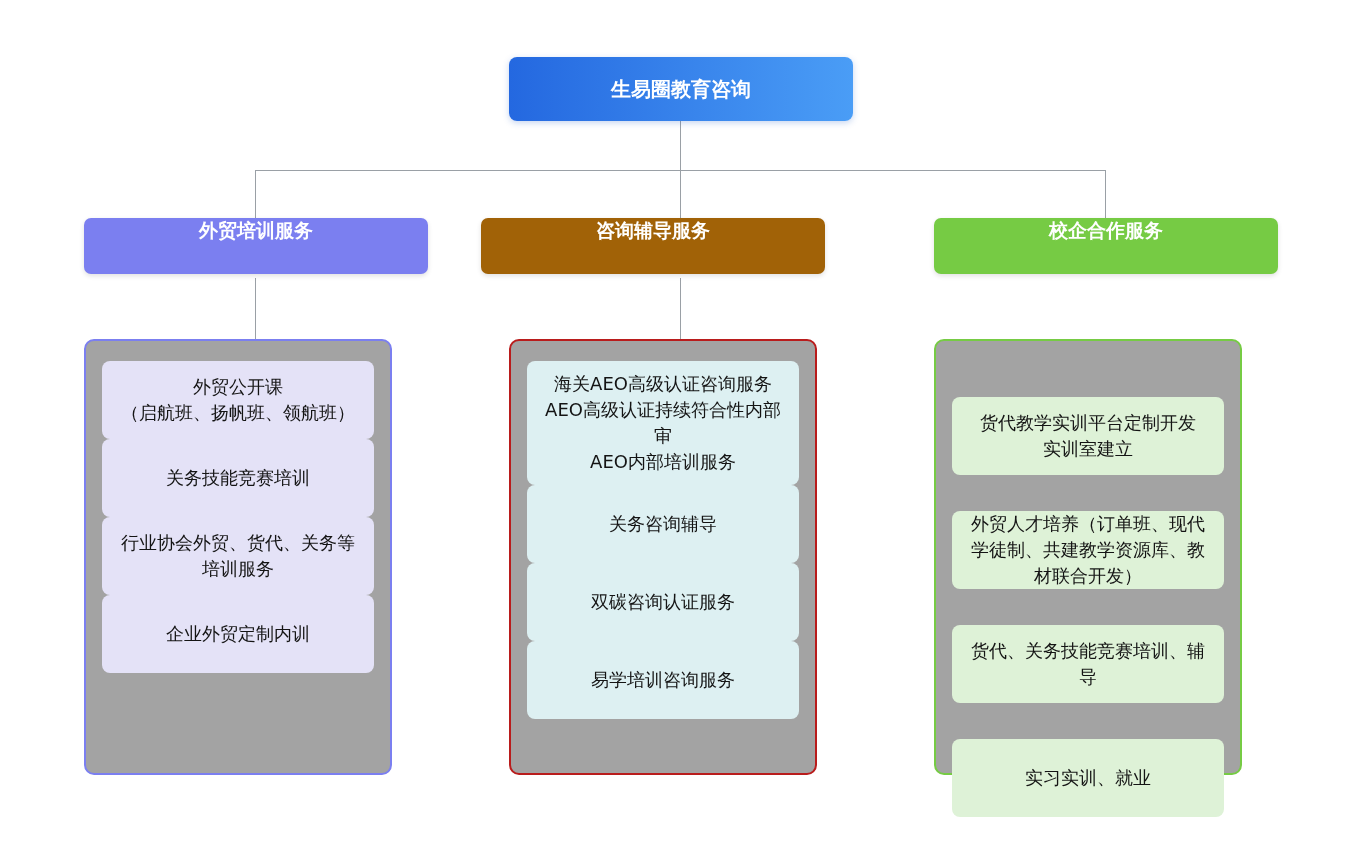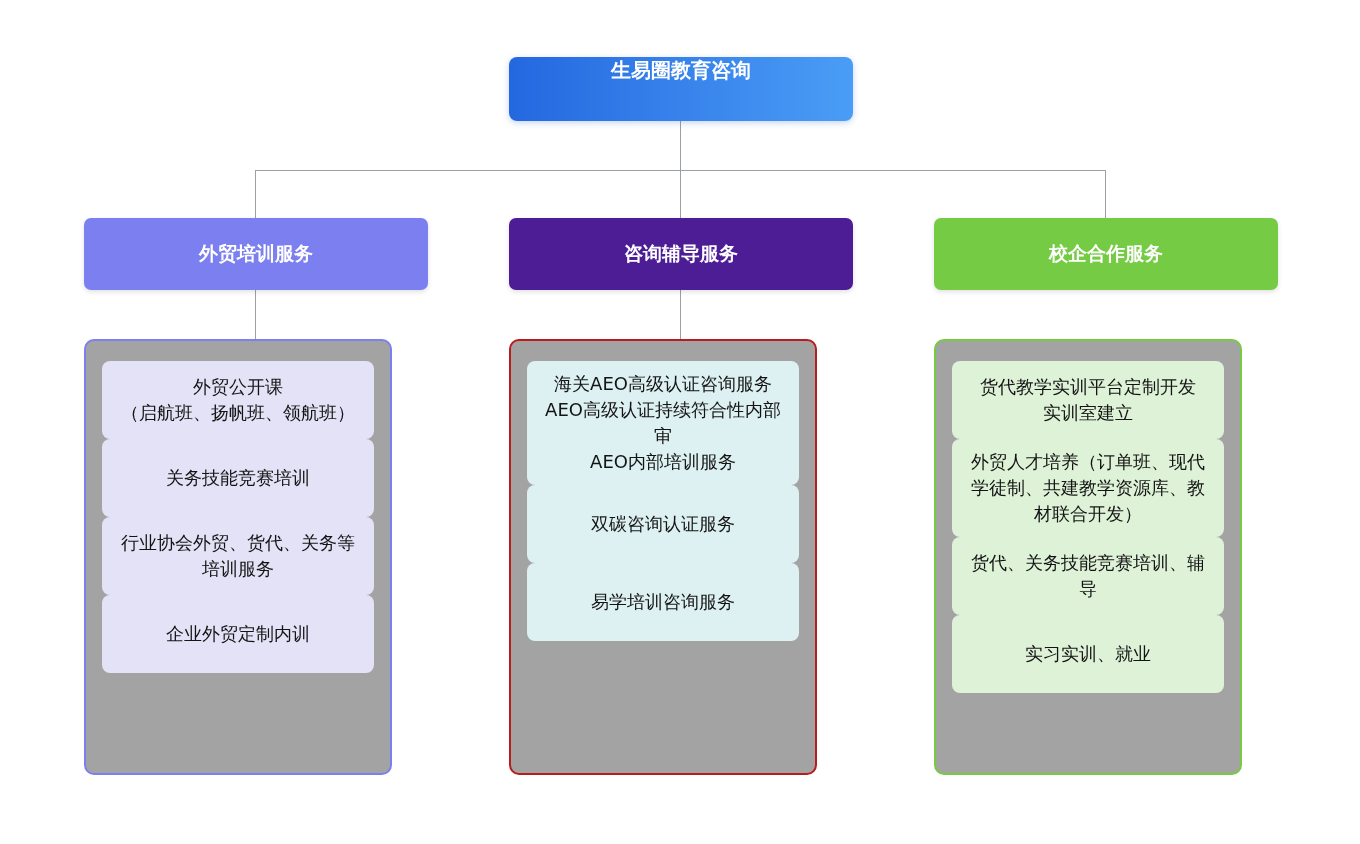--- a/index.html
+++ b/index.html
@@ -33,38 +33,39 @@
   .root-node {
     position: absolute;
     left: 509px; top: 57px;
     width: 344px; height: 64px;
     border-radius: 8px;
     background: linear-gradient(90deg, #2468e0 0%, #4a9df6 100%);
     color: #ffffff;
     font-size: 20px;
     font-weight: bold;
     display: flex;
+    align-items: center;
     justify-content: center;
     box-shadow: 0 2px 6px rgba(30, 90, 200, 0.25);
   }
   .branch-header {
     position: absolute;
     top: 218px;
-    width: 344px; height: 72px;
+    width: 344px; height: 56px;
     border-radius: 7px;
     color: #ffffff;
     font-size: 19px;
     font-weight: bold;
     display: flex;
-    align-items: center;
+    align-items: flex-start;
     justify-content: center;
     box-shadow: 0 2px 5px rgba(0, 0, 0, 0.12);
   }
   .branch-header.col-1 { left: 84px;  background: #7b7ff0; }
-  .branch-header.col-2 { left: 509px; background: #4c1d95; }
+  .branch-header.col-2 { left: 481px; background: #a16207; }
   .branch-header.col-3 { left: 934px; background: #76cb44; }
   .branch-box {
     position: absolute;
     top: 339px;
     width: 308px; height: 436px;
     background: #a3a3a3;
     border-radius: 10px;
     box-sizing: border-box;
     display: flex;
     flex-direction: column;
@@ -83,21 +84,21 @@
     align-items: center;
     justify-content: center;
     text-align: center;
     font-size: 18px;
     line-height: 1.45;
     color: #141414;
     white-space: pre-line;
   }
   .branch-box.col-1 .branch-item { background: #e4e2f7; }
   .branch-box.col-2 .branch-item { background: #ddf0f2; }
-  .branch-box.col-3 .branch-item { background: #def2d7; }
+  .branch-box.col-3 .branch-item { background: #def2d7; margin-top: 36px; }
 </style>
 </head>
 <body>
 
 <div class="canvas">
 
   <div class="line v" id="conn-root-down"></div>
   <div class="line h" id="conn-horizontal"></div>
   <div class="line v" id="conn-stub-1"></div>
   <div class="line v" id="conn-stub-2"></div>
@@ -120,20 +121,21 @@
     <div class="branch-item">企业外贸定制内训</div>
   </div>
 
   <div class="branch-header col-2">
     <span>咨询辅导服务</span>
   </div>
   <div class="branch-box col-2">
     <div class="branch-item">海关AEO高级认证咨询服务
 AEO高级认证持续符合性内部审
 AEO内部培训服务</div>
+    <div class="branch-item">关务咨询辅导</div>
     <div class="branch-item">双碳咨询认证服务</div>
     <div class="branch-item">易学培训咨询服务</div>
   </div>
 
   <div class="branch-header col-3">
     <span>校企合作服务</span>
   </div>
   <div class="branch-box col-3">
     <div class="branch-item">货代教学实训平台定制开发
 实训室建立</div>

